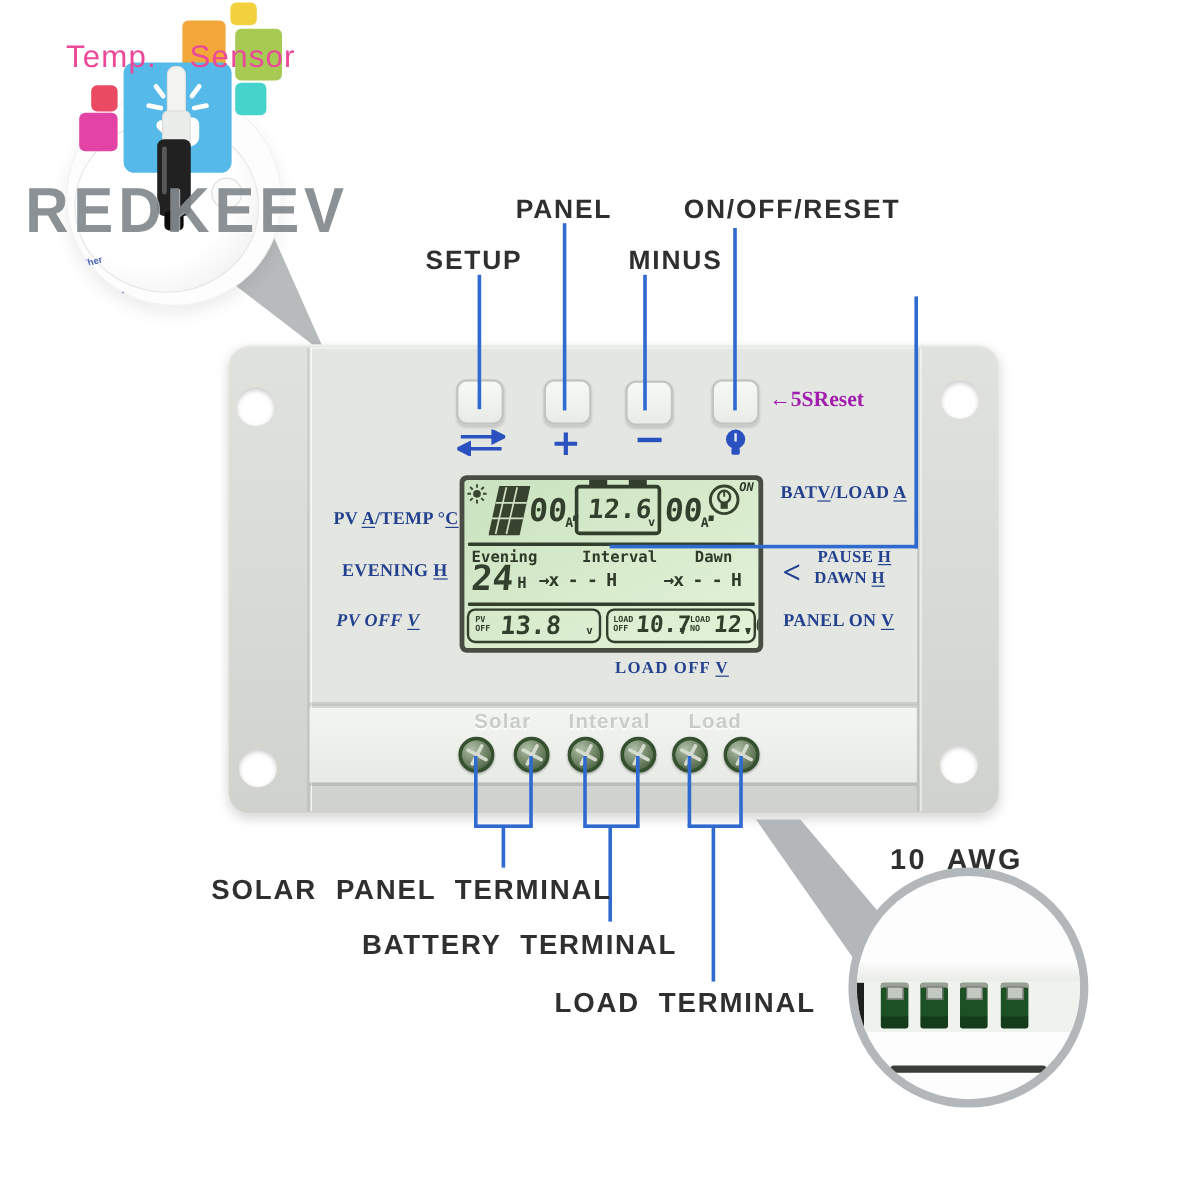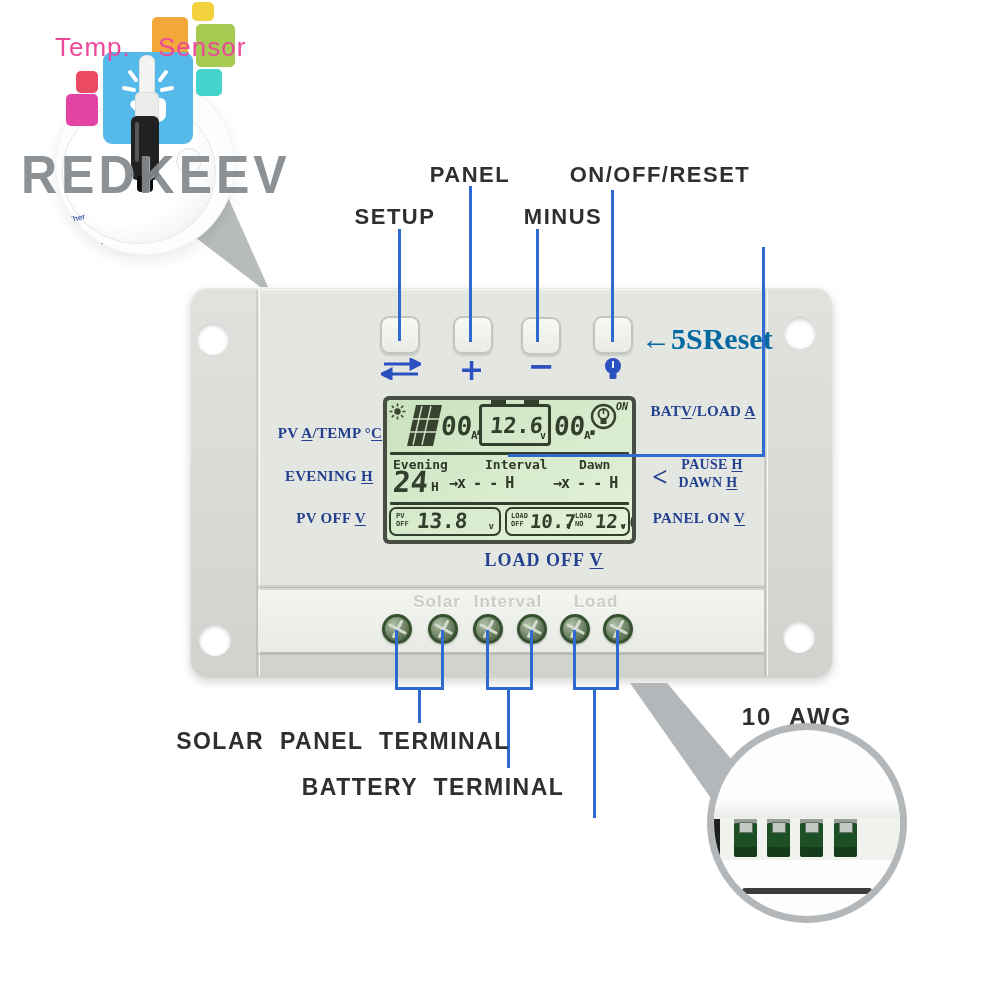--- a/index.html
+++ b/index.html
@@ -32,22 +32,22 @@
   .ridge.hl{background:rgba(255,255,255,.8);width:1px;}
   .hole{position:absolute;width:32px;height:32px;border-radius:50%;background:#fff;
         box-shadow:inset 0 2px 4px rgba(0,0,0,.22);}
   .face{position:absolute;left:258px;top:590px;width:506px;height:62px;
         background:linear-gradient(180deg,#f3f5f1,#e8eae6);}
   .edge-line{position:absolute;background:rgba(0,0,0,.10);}
   
   .btn{position:absolute;width:40px;height:38px;background:linear-gradient(180deg,#f7f9f5,#e8ebe6);
        border:2px solid #c2c5c0;border-radius:9px;box-shadow:0 2px 2px rgba(0,0,0,.12);box-sizing:border-box;}
   .bsym{position:absolute;color:#2b50c0;font-weight:700;font-family:"DejaVu Sans",sans-serif;line-height:1;}
-  .reset-hint{position:absolute;font-family:"Liberation Serif",serif;font-weight:700;font-size:30px;
-              color:#0369a1;white-space:pre;}
+  .reset-hint{position:absolute;font-family:"Liberation Serif",serif;font-weight:700;font-size:18px;
+              color:#a21caf;white-space:pre;}
   
   .lcd-frame{position:absolute;left:383px;top:396px;width:253px;height:148px;background:#474d42;border-radius:6px;}
   .lcd-screen{position:absolute;left:387px;top:400px;width:245px;height:140px;border-radius:3px;
               background:linear-gradient(150deg,#c9e2bf 0%,#d9ecce 55%,#e3f2d8 100%);overflow:hidden;}
   .seg{position:absolute;font-family:"DejaVu Sans Mono",monospace;font-weight:700;color:#333f2d;
        line-height:1;transform:skewX(-5deg);white-space:pre;}
   .lcdtxt{position:absolute;font-family:"DejaVu Sans Mono",monospace;font-weight:700;color:#2f3a2a;
           line-height:1;white-space:pre;}
   .divider{position:absolute;height:3px;background:#333f2d;border-radius:1px;}
   .lcd-box{position:absolute;height:29px;border:2.5px solid #333f2d;border-radius:7px;box-sizing:border-box;}
@@ -227,29 +227,29 @@
       <div class="seg" style="left:23px;top:3px;font-size:19px;">10.7</div>
       <div class="lcdtxt" style="left:59px;bottom:3px;font-size:9px;">v</div>
       <div class="tag" style="left:68px;top:3px;"><div>LOAD</div><div>NO</div></div>
       <div class="seg" style="left:88px;top:3px;font-size:19px;">12.6</div>
       <div class="lcdtxt" style="right:2px;bottom:3px;font-size:9px;">v</div>
     </div>
   </div>
 
   <div class="blue-label" style="left:330px;top:425px;"><span>PV </span><u>A</u><span>/TEMP °</span><u>C</u></div>
   <div class="blue-label" style="left:329px;top:468px;"><span>EVENING </span><u>H</u></div>
-  <div class="blue-label" style="left:331px;top:510px;"><span>PV OFF </span><u>V</u></div>
+  <div class="blue-label" style="left:315px;top:510px;font-style:italic;"><span>PV OFF </span><u>V</u></div>
   <div class="blue-label" style="left:703px;top:403px;"><span>BAT</span><u>V</u><span>/LOAD </span><u>A</u></div>
   <div class="blue-label" style="left:660px;top:462px;font-size:27px;">&lt;</div>
   <div class="blue-label" style="left:712px;top:457px;font-size:14px;"><span>PAUSE </span><u>H</u></div>
   <div class="blue-label" style="left:708px;top:475px;font-size:14px;"><span>DAWN </span><u>H</u></div>
   <div class="blue-label" style="left:699px;top:510px;"><span>PANEL ON </span><u>V</u></div>
-  <div class="blue-label" style="left:544px;top:550px;font-size:18px;letter-spacing:1px;"><span>LOAD OFF </span><u>V</u></div>
-
-  <div class="emboss" style="left:437px;top:592px;">Solar</div>
+  <div class="blue-label" style="left:560px;top:550px;font-size:14px;letter-spacing:1px;"><span>LOAD OFF </span><u>V</u></div>
+
+  <div class="emboss" style="left:419px;top:592px;">Solar</div>
   <div class="emboss" style="left:508px;top:592px;">Interval</div>
   <div class="emboss" style="left:596px;top:592px;">Load</div>
   <div class="screw" style="left:382px;top:614px;"></div>
   <div class="screw" style="left:428px;top:614px;"></div>
   <div class="screw" style="left:473px;top:614px;"></div>
   <div class="screw" style="left:517px;top:614px;"></div>
   <div class="screw" style="left:560px;top:614px;"></div>
   <div class="screw" style="left:603px;top:614px;"></div>
 
   <div class="vline" style="left:398px;top:229px;height:112px;"></div>
@@ -267,20 +267,21 @@
   <div class="vline" style="left:530px;top:630px;height:58px;"></div>
   <div class="hline" style="left:486px;top:687px;width:47px;"></div>
   <div class="vline" style="left:507px;top:690px;height:78px;"></div>
   <div class="vline" style="left:573px;top:630px;height:58px;"></div>
   <div class="vline" style="left:616px;top:630px;height:58px;"></div>
   <div class="hline" style="left:573px;top:687px;width:46px;"></div>
   <div class="vline" style="left:593px;top:690px;height:128px;"></div>
 
   <div class="callout small" style="left:433px;top:774px;">BATTERY  TERMINAL</div>
   <div class="callout small" style="left:343px;top:728px;">SOLAR  PANEL  TERMINAL</div>
+  <div class="callout small" style="left:571px;top:822px;">LOAD  TERMINAL</div>
   <div class="callout" style="left:797px;top:703px;font-size:24px;letter-spacing:2px;">10  AWG</div>
 
   <svg class="wedge" style="left:620px;top:675px;" width="140" height="140">
     <polygon points="10,8 47,8 129,105 97,132" fill="#b3b7b9"></polygon>
   </svg>
 
   <div class="mag">
     <div class="abs" style="left:0;top:70px;width:186px;height:18px;background:linear-gradient(180deg,#fdfefd,#e9ebe7);"></div>
     <div class="abs" style="left:0;top:88px;width:186px;height:42px;background:#f0f2ee;"></div>
     <div class="abs" style="left:0;top:89px;width:6px;height:38px;background:#1d1f1d;"></div>

